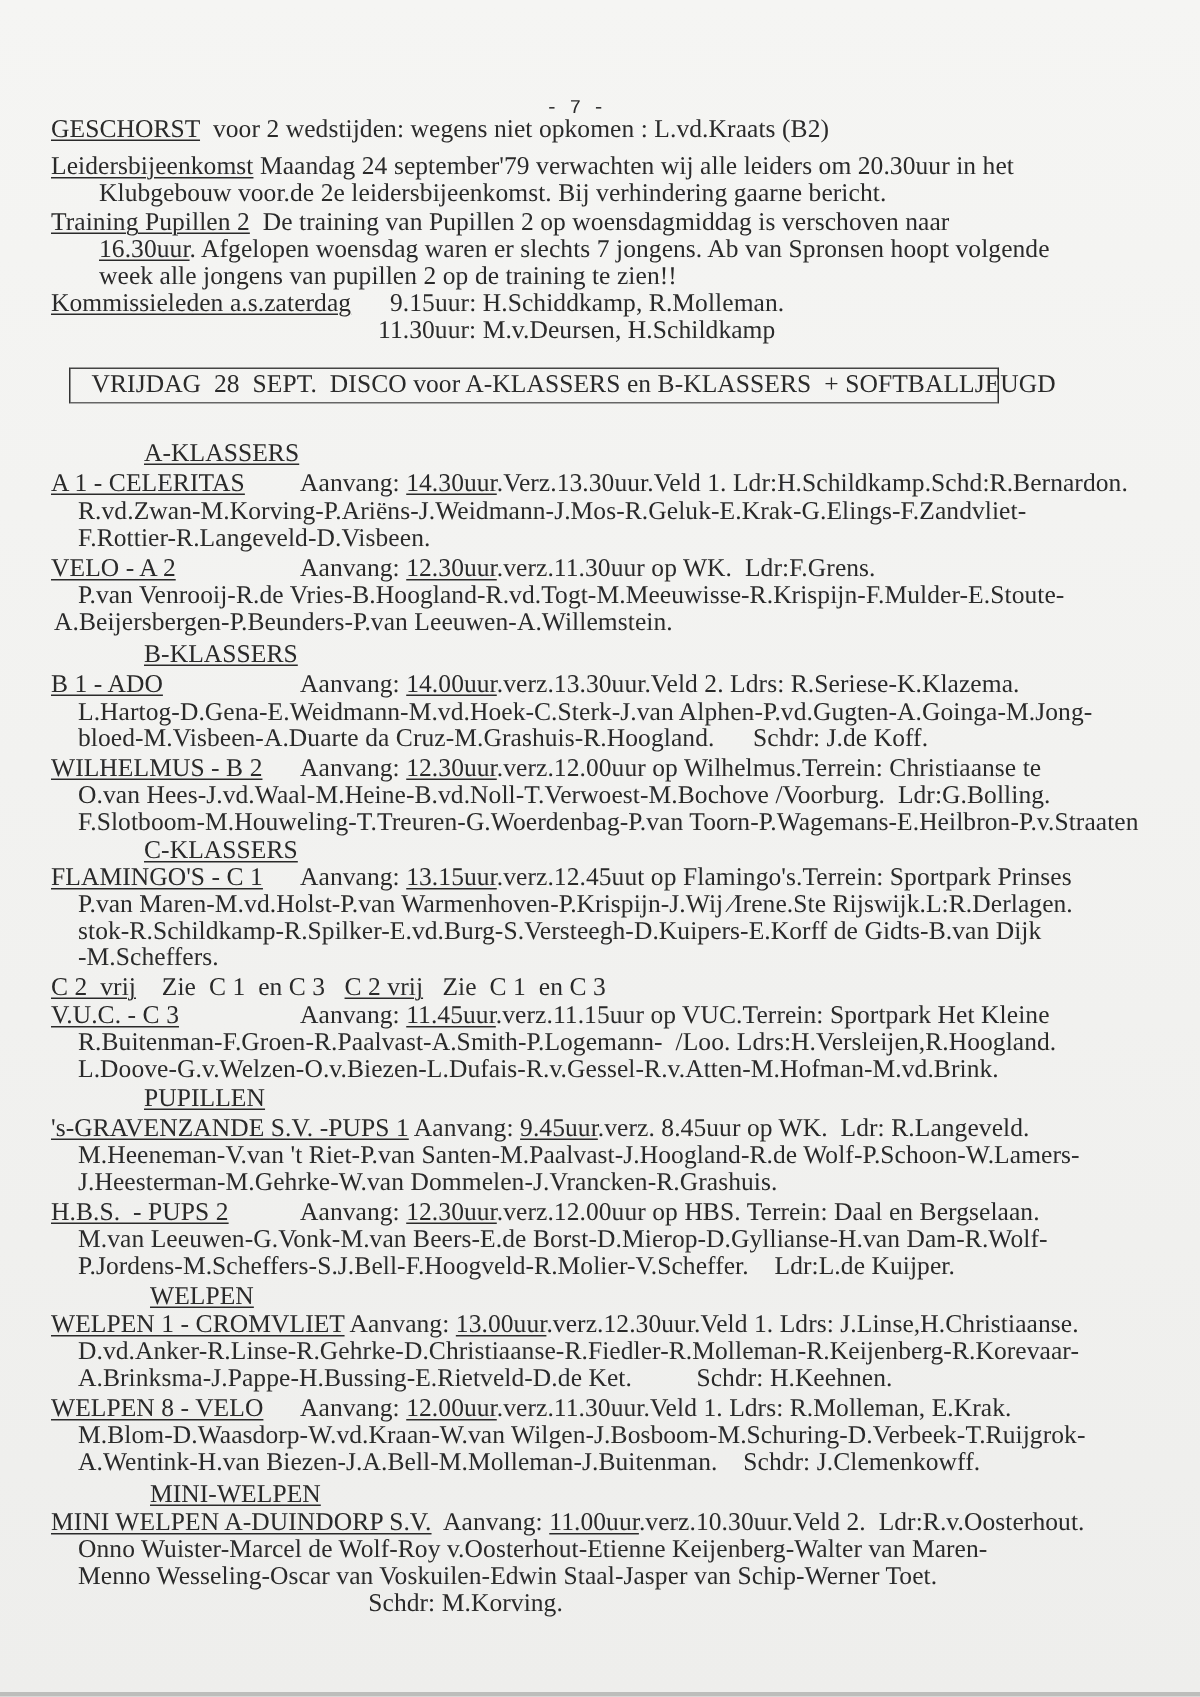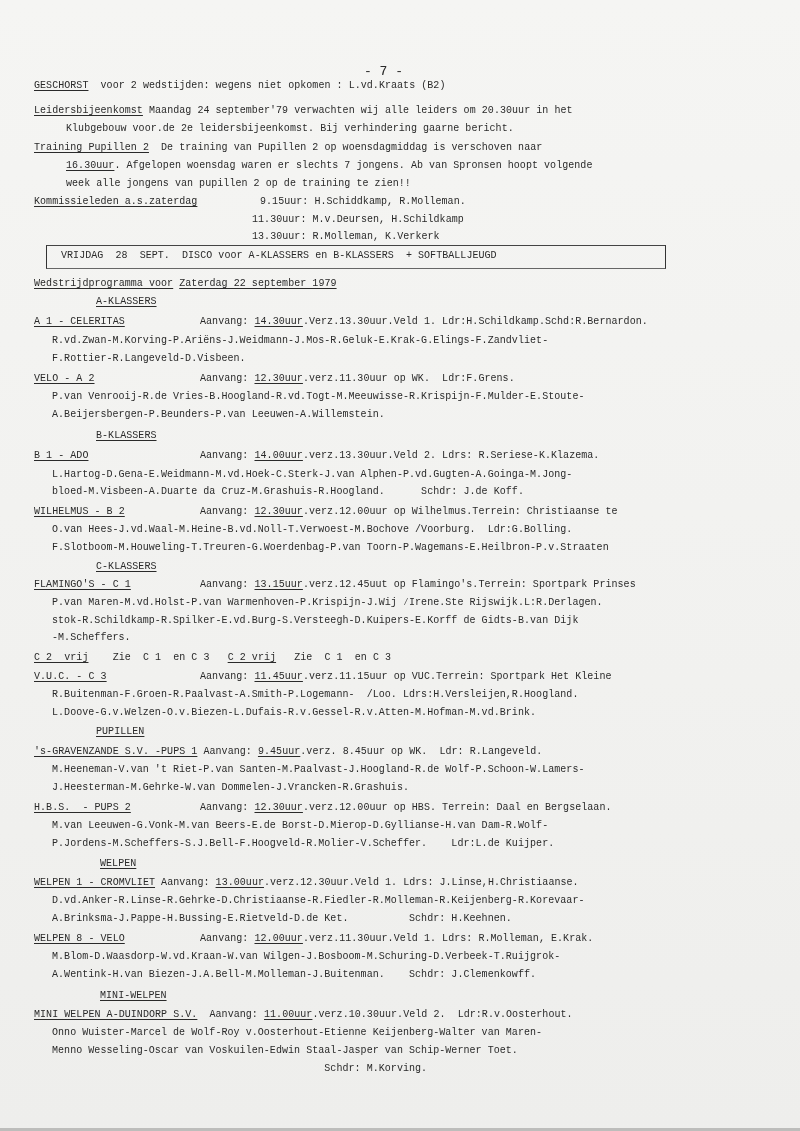--- a/index.html
+++ b/index.html
@@ -8,22 +8,23 @@
       background: #f3f3f1;
       font-family: "Liberation Mono", "DejaVu Sans Mono", monospace;
       color: #2a2a2a;
       position: relative;
     }
     .page {
       position: absolute; left: 0; top: 0; width: 800px; height: 1131px;
       background: linear-gradient(180deg, #f5f5f3 0%, #f1f1ef 60%, #eeeeec 100%);
     }
     .ln {
-      position: absolute; white-space: pre; font-size: 10px; line-height: 16px;
+      position: absolute; white-space: pre; font-size: 17px; line-height: 16px;
       letter-spacing: 0.05px;
+      font-family: Liberation Serif, serif;
     }
     .u { text-decoration: underline; text-underline-offset: 2px; text-decoration-thickness: 1px; }
     .pagenum { position: absolute; left: 364px; top: 64px; font-size: 13px; }
     .box {
       position: absolute; left: 46px; top: 245px; width: 618px; height: 22px;
       border-top: 1px solid #444; border-bottom: 1px solid #666;
       border-left: 1px solid #333; border-right: 1px solid #333;
     }
     .box .ln { left: 14px; top: 2px; text-align: right; }
     .bottom-edge {
@@ -42,36 +43,34 @@
   <div class="ln" style="left:34px;top:103px"><span class="u">Leidersbijeenkomst</span><span> Maandag 24 september'79 verwachten wij alle leiders om 20.30uur in het</span></div>
   <div class="ln" style="left:66px;top:121px">Klubgebouw voor.de 2e leidersbijeenkomst. Bij verhindering gaarne bericht.</div>
 
   <div class="ln" style="left:34px;top:140px"><span class="u">Training Pupillen 2</span><span>  De training van Pupillen 2 op woensdagmiddag is verschoven naar</span></div>
   <div class="ln" style="left:66px;top:158px"><span class="u">16.30uur</span><span>. Afgelopen woensdag waren er slechts 7 jongens. Ab van Spronsen hoopt volgende</span></div>
   <div class="ln" style="left:66px;top:176px">week alle jongens van pupillen 2 op de training te zien!!</div>
 
   <div class="ln" style="left:34px;top:194px"><span class="u">Kommissieleden a.s.zaterdag</span></div>
   <div class="ln" style="left:260px;top:194px">9.15uur: H.Schiddkamp, R.Molleman.</div>
   <div class="ln" style="left:252px;top:212px">11.30uur: M.v.Deursen, H.Schildkamp</div>
-  <div class="ln" style="left:252px;top:229px">13.30uur: R.Molleman, K.Verkerk</div>
 
   <div class="box">
     <div class="ln">VRIJDAG  28  SEPT.  DISCO voor A-KLASSERS en B-KLASSERS  + SOFTBALLJEUGD</div>
   </div>
 
-  <div class="ln" style="left:34px;top:276px"><span class="u">Wedstrijdprogramma voor</span> <span class="u">Zaterdag 22 september 1979</span></div>
 
   <div class="ln u" style="left:96px;top:294px">A-KLASSERS</div>
   <div class="ln" style="left:34px;top:314px"><span class="u">A 1 - CELERITAS</span><span style="position:absolute;left:166px"><span>Aanvang:</span> <span class="u">14.30uur</span><span>.Verz.13.30uur.Veld 1. Ldr:H.Schildkamp.Schd:R.Bernardon.</span></span></div>
   <div class="ln" style="left:52px;top:333px">R.vd.Zwan-M.Korving-P.Ariëns-J.Weidmann-J.Mos-R.Geluk-E.Krak-G.Elings-F.Zandvliet-</div>
   <div class="ln" style="left:52px;top:351px">F.Rottier-R.Langeveld-D.Visbeen.</div>
 
   <div class="ln" style="left:34px;top:371px"><span class="u">VELO - A 2</span><span style="position:absolute;left:166px"><span>Aanvang:</span> <span class="u">12.30uur</span><span>.verz.11.30uur op WK.  Ldr:F.Grens.</span></span></div>
   <div class="ln" style="left:52px;top:389px">P.van Venrooij-R.de Vries-B.Hoogland-R.vd.Togt-M.Meeuwisse-R.Krispijn-F.Mulder-E.Stoute-</div>
-  <div class="ln" style="left:52px;top:407px">A.Beijersbergen-P.Beunders-P.van Leeuwen-A.Willemstein.</div>
+  <div class="ln" style="left:36px;top:407px">A.Beijersbergen-P.Beunders-P.van Leeuwen-A.Willemstein.</div>
 
   <div class="ln u" style="left:96px;top:428px">B-KLASSERS</div>
   <div class="ln" style="left:34px;top:448px"><span class="u">B 1 - ADO</span><span style="position:absolute;left:166px"><span>Aanvang:</span> <span class="u">14.00uur</span><span>.verz.13.30uur.Veld 2. Ldrs: R.Seriese-K.Klazema.</span></span></div>
   <div class="ln" style="left:52px;top:467px">L.Hartog-D.Gena-E.Weidmann-M.vd.Hoek-C.Sterk-J.van Alphen-P.vd.Gugten-A.Goinga-M.Jong-</div>
   <div class="ln" style="left:52px;top:484px">bloed-M.Visbeen-A.Duarte da Cruz-M.Grashuis-R.Hoogland.      Schdr: J.de Koff.</div>
 
   <div class="ln" style="left:34px;top:504px"><span class="u">WILHELMUS - B 2</span><span style="position:absolute;left:166px"><span>Aanvang:</span> <span class="u">12.30uur</span><span>.verz.12.00uur op Wilhelmus.Terrein: Christiaanse te</span></span></div>
   <div class="ln" style="left:52px;top:540px">F.Slotboom-M.Houweling-T.Treuren-G.Woerdenbag-P.van Toorn-P.Wagemans-E.Heilbron-P.v.Straaten</div>
   <div class="ln" style="left:52px;top:522px">O.van Hees-J.vd.Waal-M.Heine-B.vd.Noll-T.Verwoest-M.Bochove /Voorburg.  Ldr:G.Bolling.</div>
 

